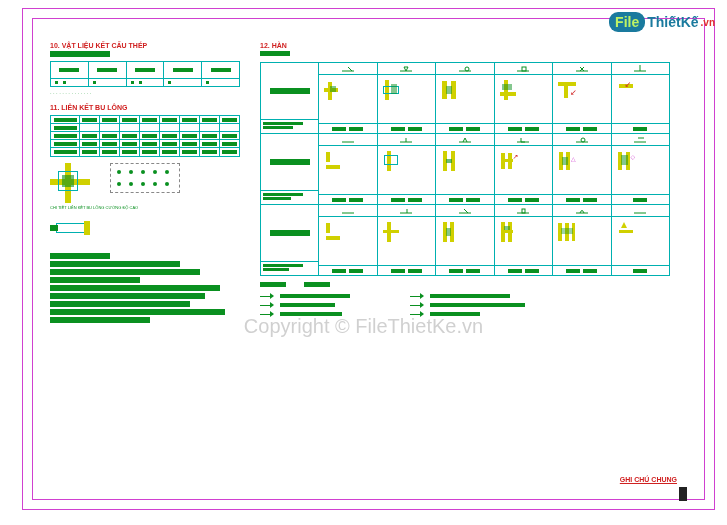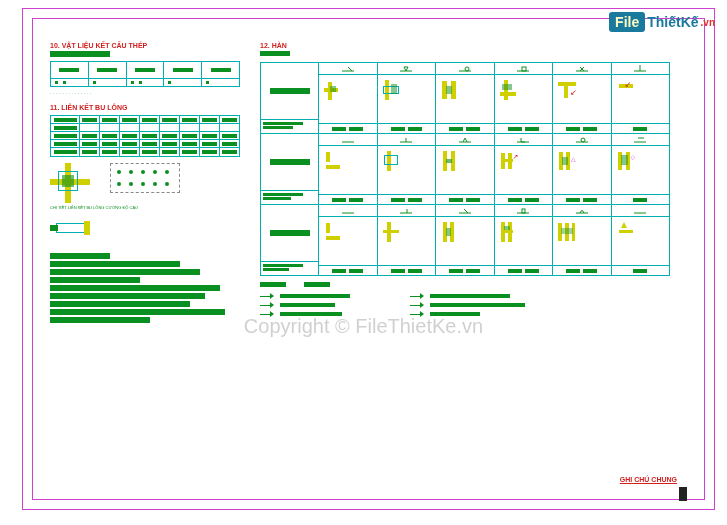--- a/index.html
+++ b/index.html
@@ -27,25 +27,25 @@
   .logo {
     position: absolute;
     right: 12px; top: 12px;
     display: flex;
     align-items: center;
     gap: 0;
     z-index: 10;
   }
   .logo-box {
     background: #1a7a9e;
-    color: #fef9c3;
+    color: #bef264;
     font-weight: bold;
     font-size: 14px;
     padding: 2px 6px;
-    border-radius: 3px;
+    border-radius: 9px;
   }
   .logo-text1 { color: #1a7a9e; font-size: 14px; font-weight: bold; margin-left: 2px; }
   .logo-text2 { color: #e03030; font-size: 10px; font-weight: bold; margin-left: 2px; }
 
   .watermark {
     position: absolute;
     left: 50%; top: 62%;
     transform: translate(-50%, -50%);
     font-size: 20px;
     color: rgba(120,120,120,0.35);

